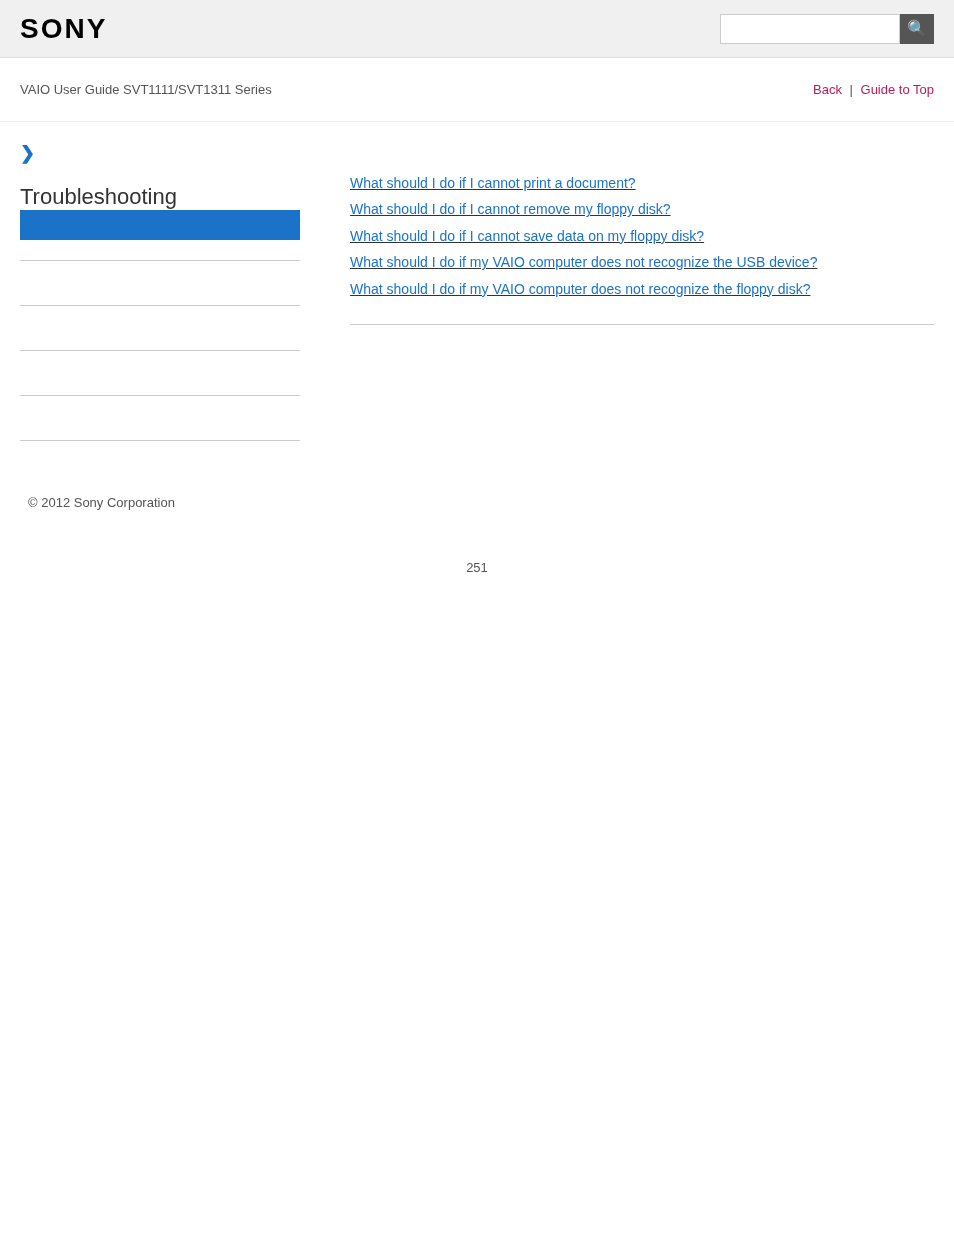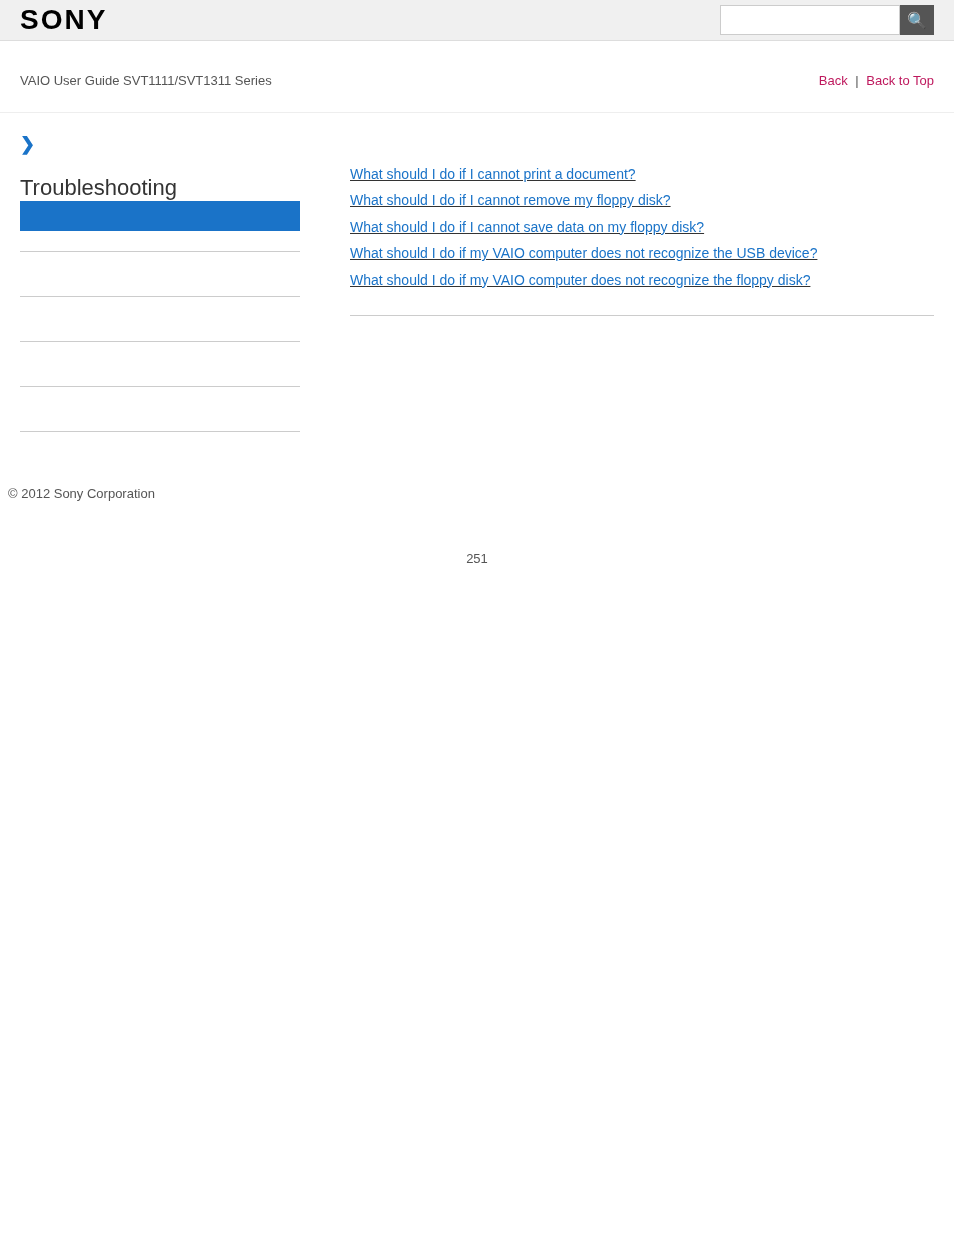--- a/index.html
+++ b/index.html
@@ -16,21 +16,21 @@
     }
 
     
     .header {
       background: #f0f0f0;
       border-bottom: 1px solid #dddddd;
       padding: 10px 20px;
       display: flex;
       align-items: center;
       justify-content: space-between;
-      height: 41px;
+      height: 58px;
     }
 
     .sony-logo {
       font-size: 28px;
       font-weight: bold;
       letter-spacing: 2px;
       color: #000000;
       font-family: Arial Black, Arial, sans-serif;
     }
 
@@ -64,21 +64,20 @@
 
     
     .breadcrumb-bar {
       padding: 24px 20px;
       display: flex;
       justify-content: space-between;
       align-items: center;
       border-bottom: 1px solid #eeeeee;
       font-size: 13px;
       color: #555555;
-      margin-top: 8px;
     }
 
     .breadcrumb-bar .nav-links a {
       color: #be185d;
       text-decoration: none;
     }
 
     .breadcrumb-bar .nav-links .separator {
       color: #555555;
       margin: 0 4px;
@@ -152,21 +151,21 @@
       margin-bottom: 4px;
     }
 
     .content-link-group {
       margin-top: 30px;
       text-decoration: underline;
     }
 
     
     .footer {
-      padding: 20px 8px;
+      padding: 20px 28px;
       font-size: 13px;
       color: #555555;
     }
 
     
     .page-number {
       text-align: center;
       padding: 30px;
       font-size: 13px;
       color: #555555;
@@ -184,21 +183,21 @@
     </button>
   </div>
 </div>
 
 <div class="breadcrumb-bar">
   <span class="guide-title">VAIO User Guide SVT1111/SVT1311 Series</span>
   <div class="nav-links">
     <a href="#">Back</a>
     <span class="separator"> | </span>
     <a href="#">
-      <span>Back to Top</span>
+      <span>Guide to Top</span>
     </a>
   </div>
 </div>
 
 <div class="main-container">
 
   <div class="sidebar">
     <span class="sidebar-chevron">❯</span>
     <div class="sidebar-title">Troubleshooting</div>
     <div class="sidebar-highlight"></div>

